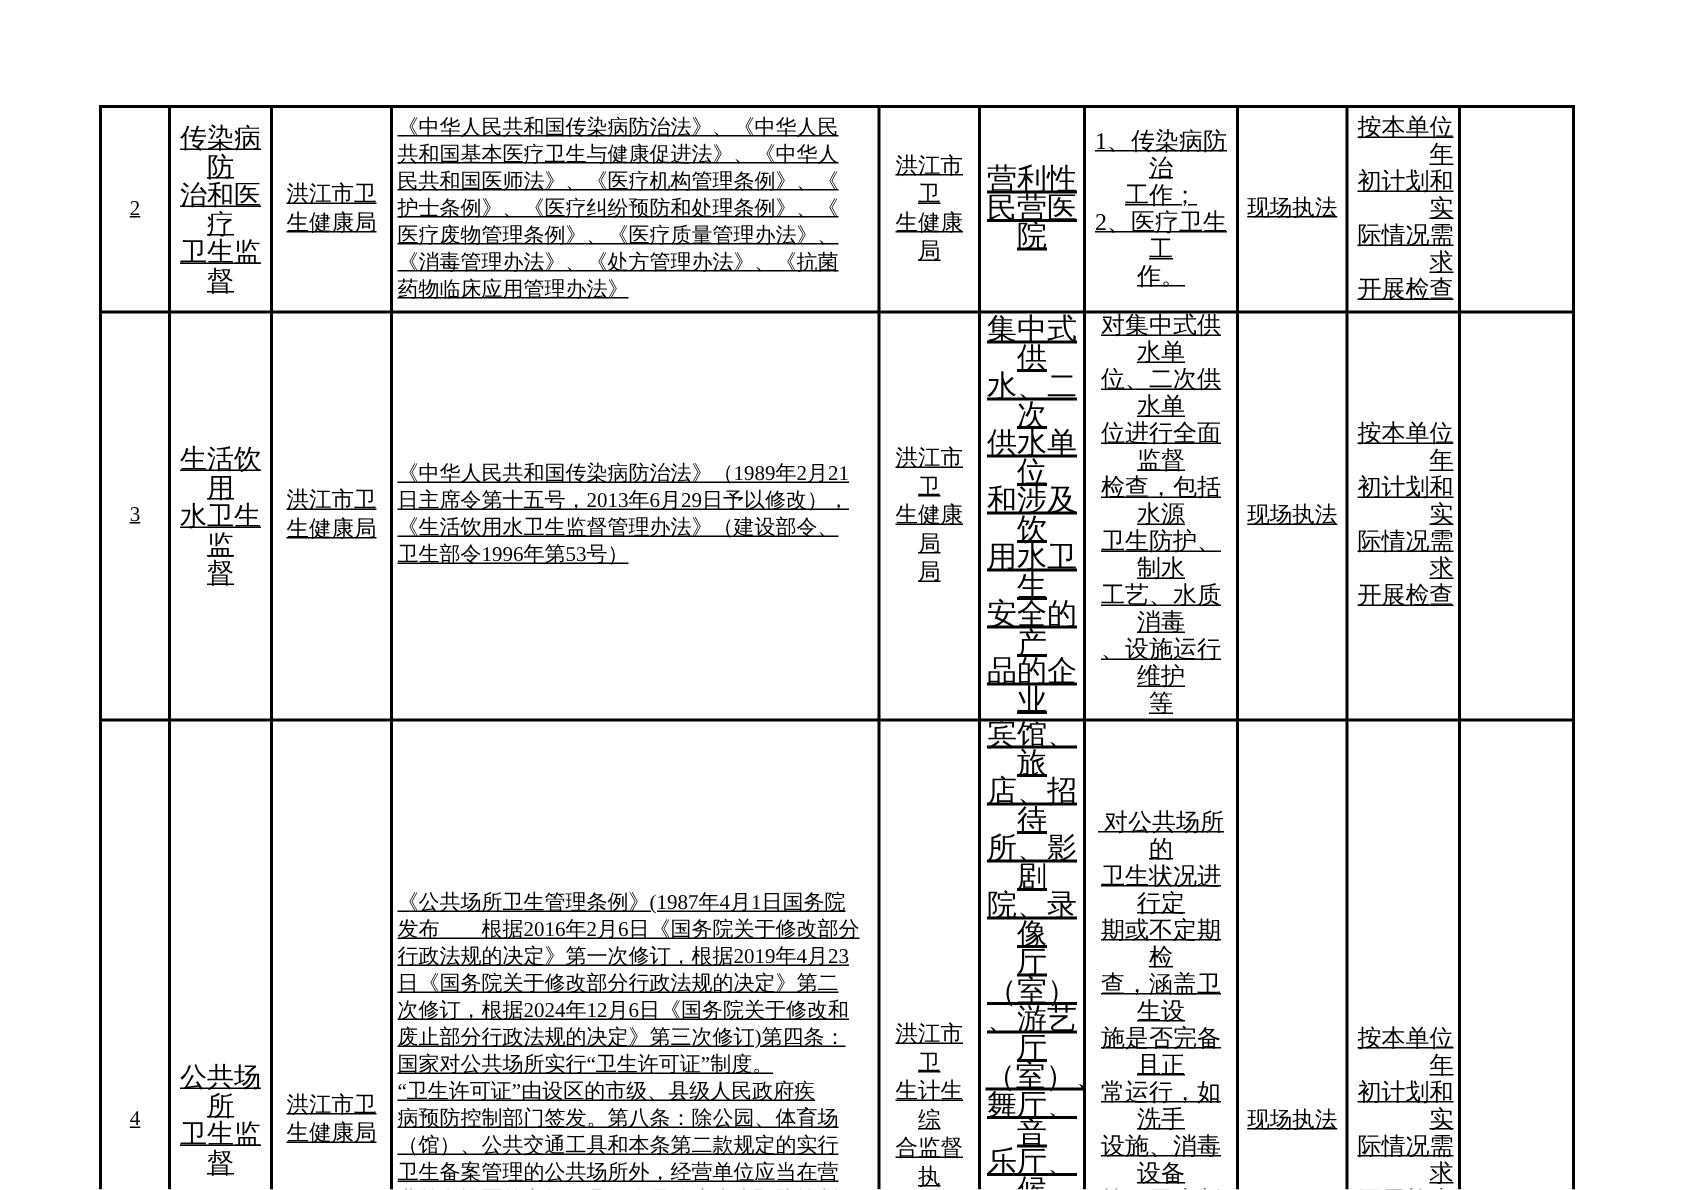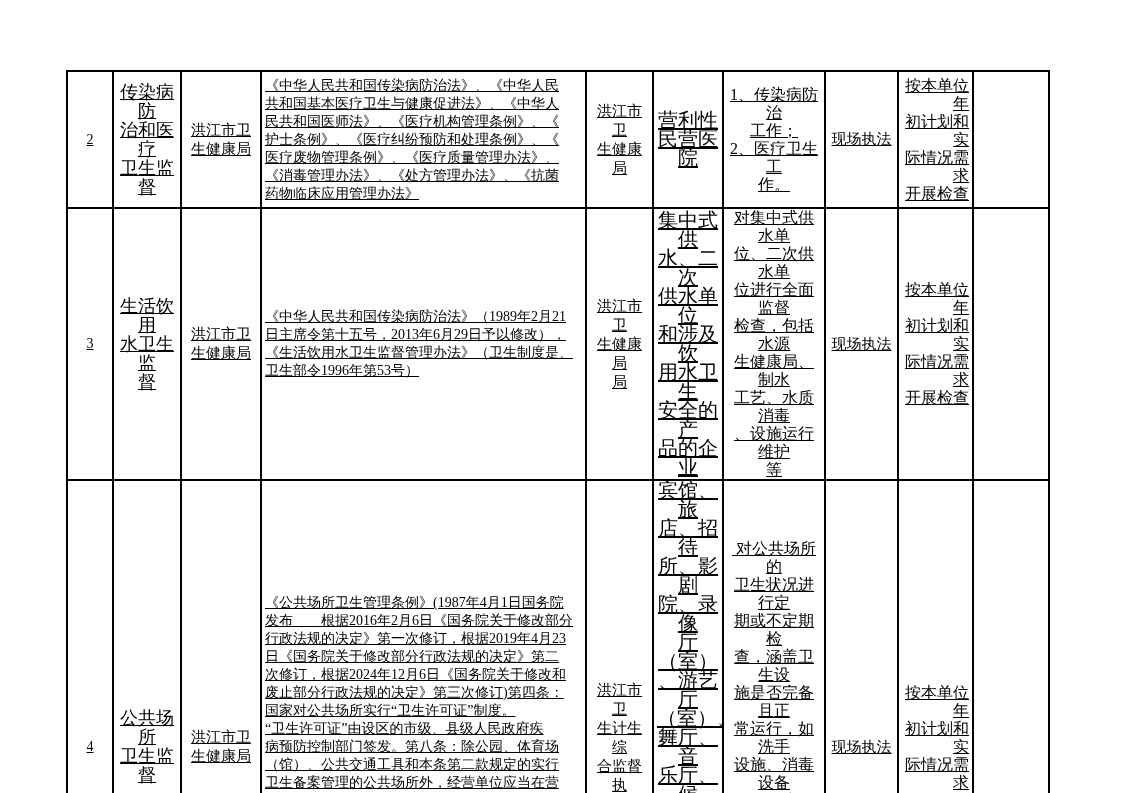--- a/index.html
+++ b/index.html
@@ -101,37 +101,37 @@
 
     <tr class="r2">
       <td class="c-num">3</td>
       <td class="c-cat">生活饮用
 水卫生监
 督</td>
       <td class="c-agency">洪江市卫
 生健康局</td>
       <td class="c-basis">《中华人民共和国传染病防治法》（1989年2月21
 日主席令第十五号，2013年6月29日予以修改），
-《生活饮用水卫生监督管理办法》（卫生制度是、
+《生活饮用水卫生监督管理办法》（建设部令、
 卫生部令1996年第53号）</td>
       <td class="c-impl">洪江市卫
 生健康局
 局</td>
       <td class="c-target">集中式供
 水、二次
 供水单位
 和涉及饮
 用水卫生
 安全的产
 品的企业</td>
       <td class="c-content">对集中式供水单
 位、二次供水单
 位进行全面监督
 检查，包括水源
-生健康局、制水
+卫生防护、制水
 工艺、水质消毒
 、设施运行维护
 等</td>
       <td class="c-method">现场执法</td>
       <td class="c-schedule">按本单位年
 初计划和实
 际情况需求
 开展检查</td>
       <td class="c-remark"></td>
     </tr>

